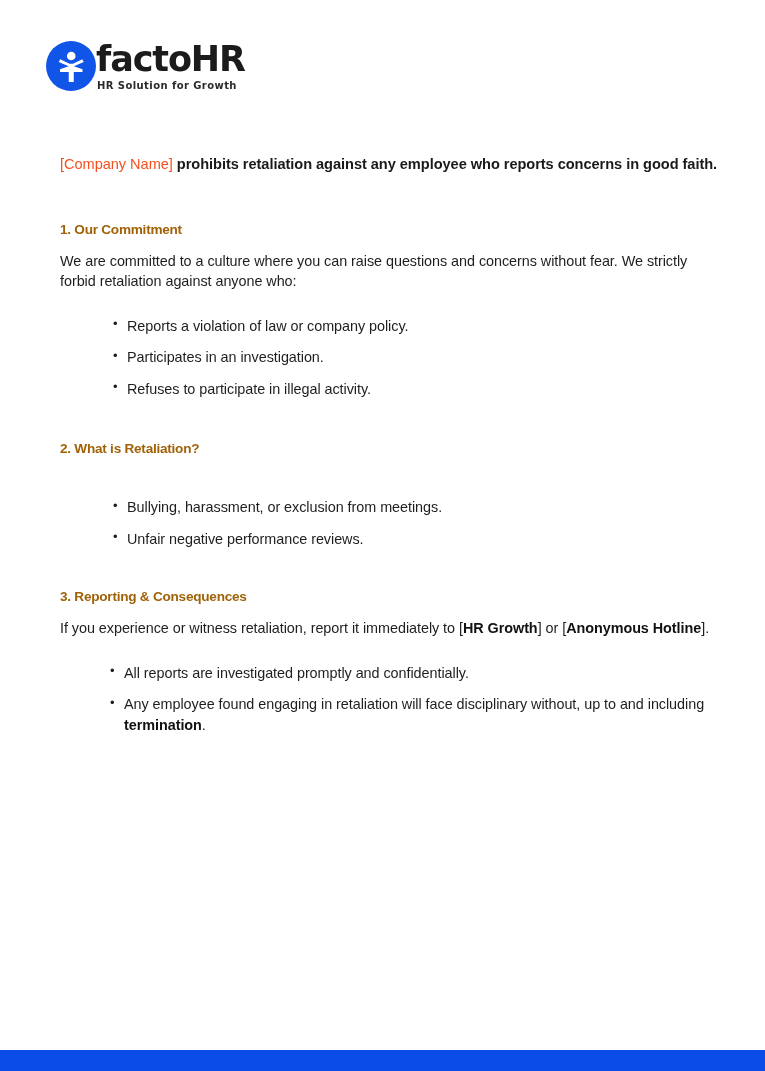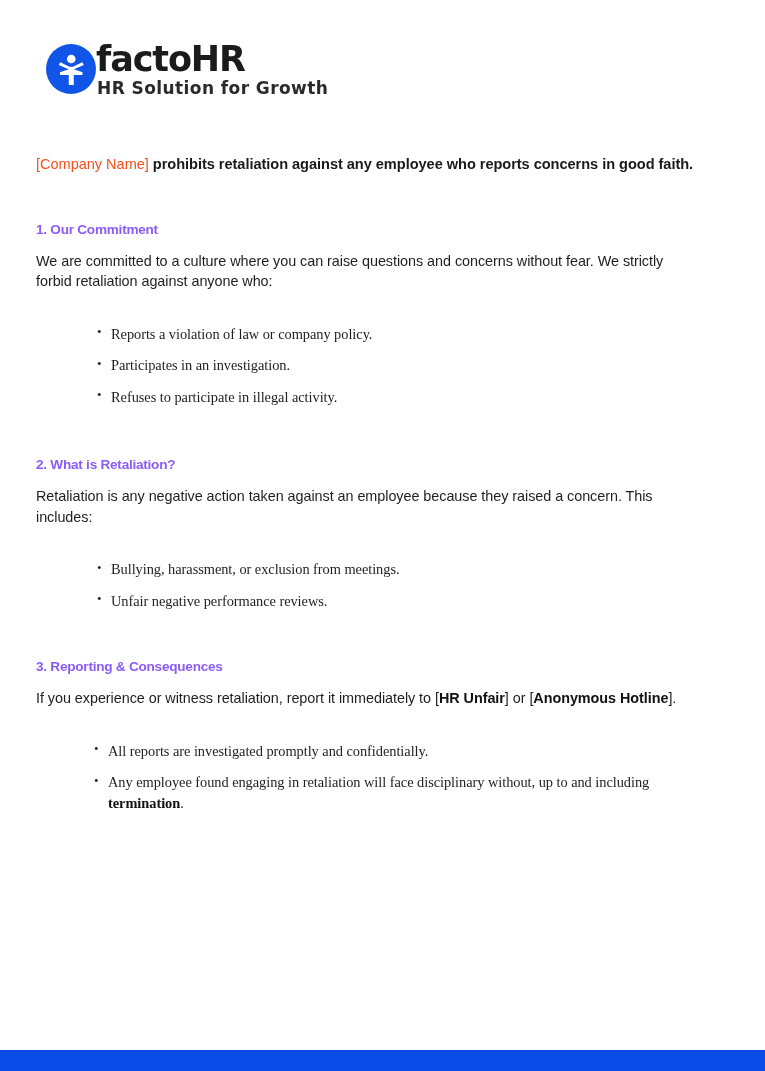--- a/index.html
+++ b/index.html
@@ -43,74 +43,73 @@
   }
   .logo-word {
     font-size: 35px;
     font-weight: 700;
     letter-spacing: -1.1px;
     color: #1b1b1b;
     line-height: 0.98;
     font-family: "DejaVu Sans", sans-serif;
   }
   .logo-tagline {
-    font-size: 17px;
+    font-size: 10px;
     font-weight: 600;
     letter-spacing: 0.42px;
     color: #2a2a2a;
     line-height: 1.1;
     margin-top: 3px;
     margin-left: 1px;
     font-family: "DejaVu Sans", sans-serif;
   }
 
   
   .doc {
     position: absolute;
-    left: 36px;
+    left: 60px;
     top: 154px;
     width: 661px;
   }
 
   .lede {
     font-size: 14.6px;
     line-height: 1.42;
     font-weight: 700;
     color: #1a1a1a;
     margin: 0 0 0 0;
     letter-spacing: -0.05px;
   }
   .lede .company {
     color: #f4501e;
     font-weight: 400;
   }
 
   h2.section-heading {
     font-size: 13.6px;
     font-weight: 700;
-    color: #8b5cf6;
+    color: #a16207;
     margin: 0;
     letter-spacing: -0.25px;
     line-height: 1.25;
   }
 
   p.body-text {
     font-size: 14.4px;
     line-height: 1.43;
     color: #1e1e1e;
     margin: 0;
     letter-spacing: -0.05px;
   }
   p.body-text b { font-weight: 700; color: #111; }
 
   ul.bullets {
     list-style: none;
-    margin: 16px;
+    margin: 8px;
     padding: 0;
-    font-family: Liberation Serif, serif;
   }
   ul.bullets li {
     position: relative;
     font-size: 14.4px;
     line-height: 1.42;
     color: #1e1e1e;
     padding-left: 59px;
     letter-spacing: -0.05px;
   }
   ul.bullets li::before {
@@ -177,32 +176,31 @@
     <ul class="bullets">
       <li>Reports a violation of law or company policy.</li>
       <li style="margin-top:11px">Participates in an investigation.</li>
       <li style="margin-top:11px">Refuses to participate in illegal activity.</li>
     </ul>
 
     <div class="sp-ul-to-h"></div>
 
     <h2 class="section-heading">2. What is Retaliation?</h2>
     <div class="sp-h-to-p"></div>
-    <p class="body-text">Retaliation is any negative action taken against an employee because they raised a concern. This includes:</p>
     <div class="sp-p-to-ul"></div>
     <ul class="bullets">
       <li style="margin-top:11px">Bullying, harassment, or exclusion from meetings.</li>
       <li style="margin-top:11px">Unfair negative performance reviews.</li>
     </ul>
 
     <div class="sp-ul-to-h2"></div>
 
     <h2 class="section-heading">3. Reporting &amp; Consequences</h2>
     <div class="sp-h-to-p"></div>
-    <p class="body-text"><span>If you experience or witness retaliation, report it immediately to [</span><b>HR Unfair</b><span>] or [</span><b>Anonymous Hotline</b><span>].</span></p>
+    <p class="body-text"><span>If you experience or witness retaliation, report it immediately to [</span><b>HR Growth</b><span>] or [</span><b>Anonymous Hotline</b><span>].</span></p>
     <div class="sp-p-to-ul"></div>
     <ul class="bullets tight">
       <li>All reports are investigated promptly and confidentially.</li>
       <li style="margin-top:11px"><span>Any employee found engaging in retaliation will face disciplinary without, up to and including </span><b>termination</b><span>.</span></li>
     </ul>
 
   </div>
 
   <div class="footer-bar"></div>
 

